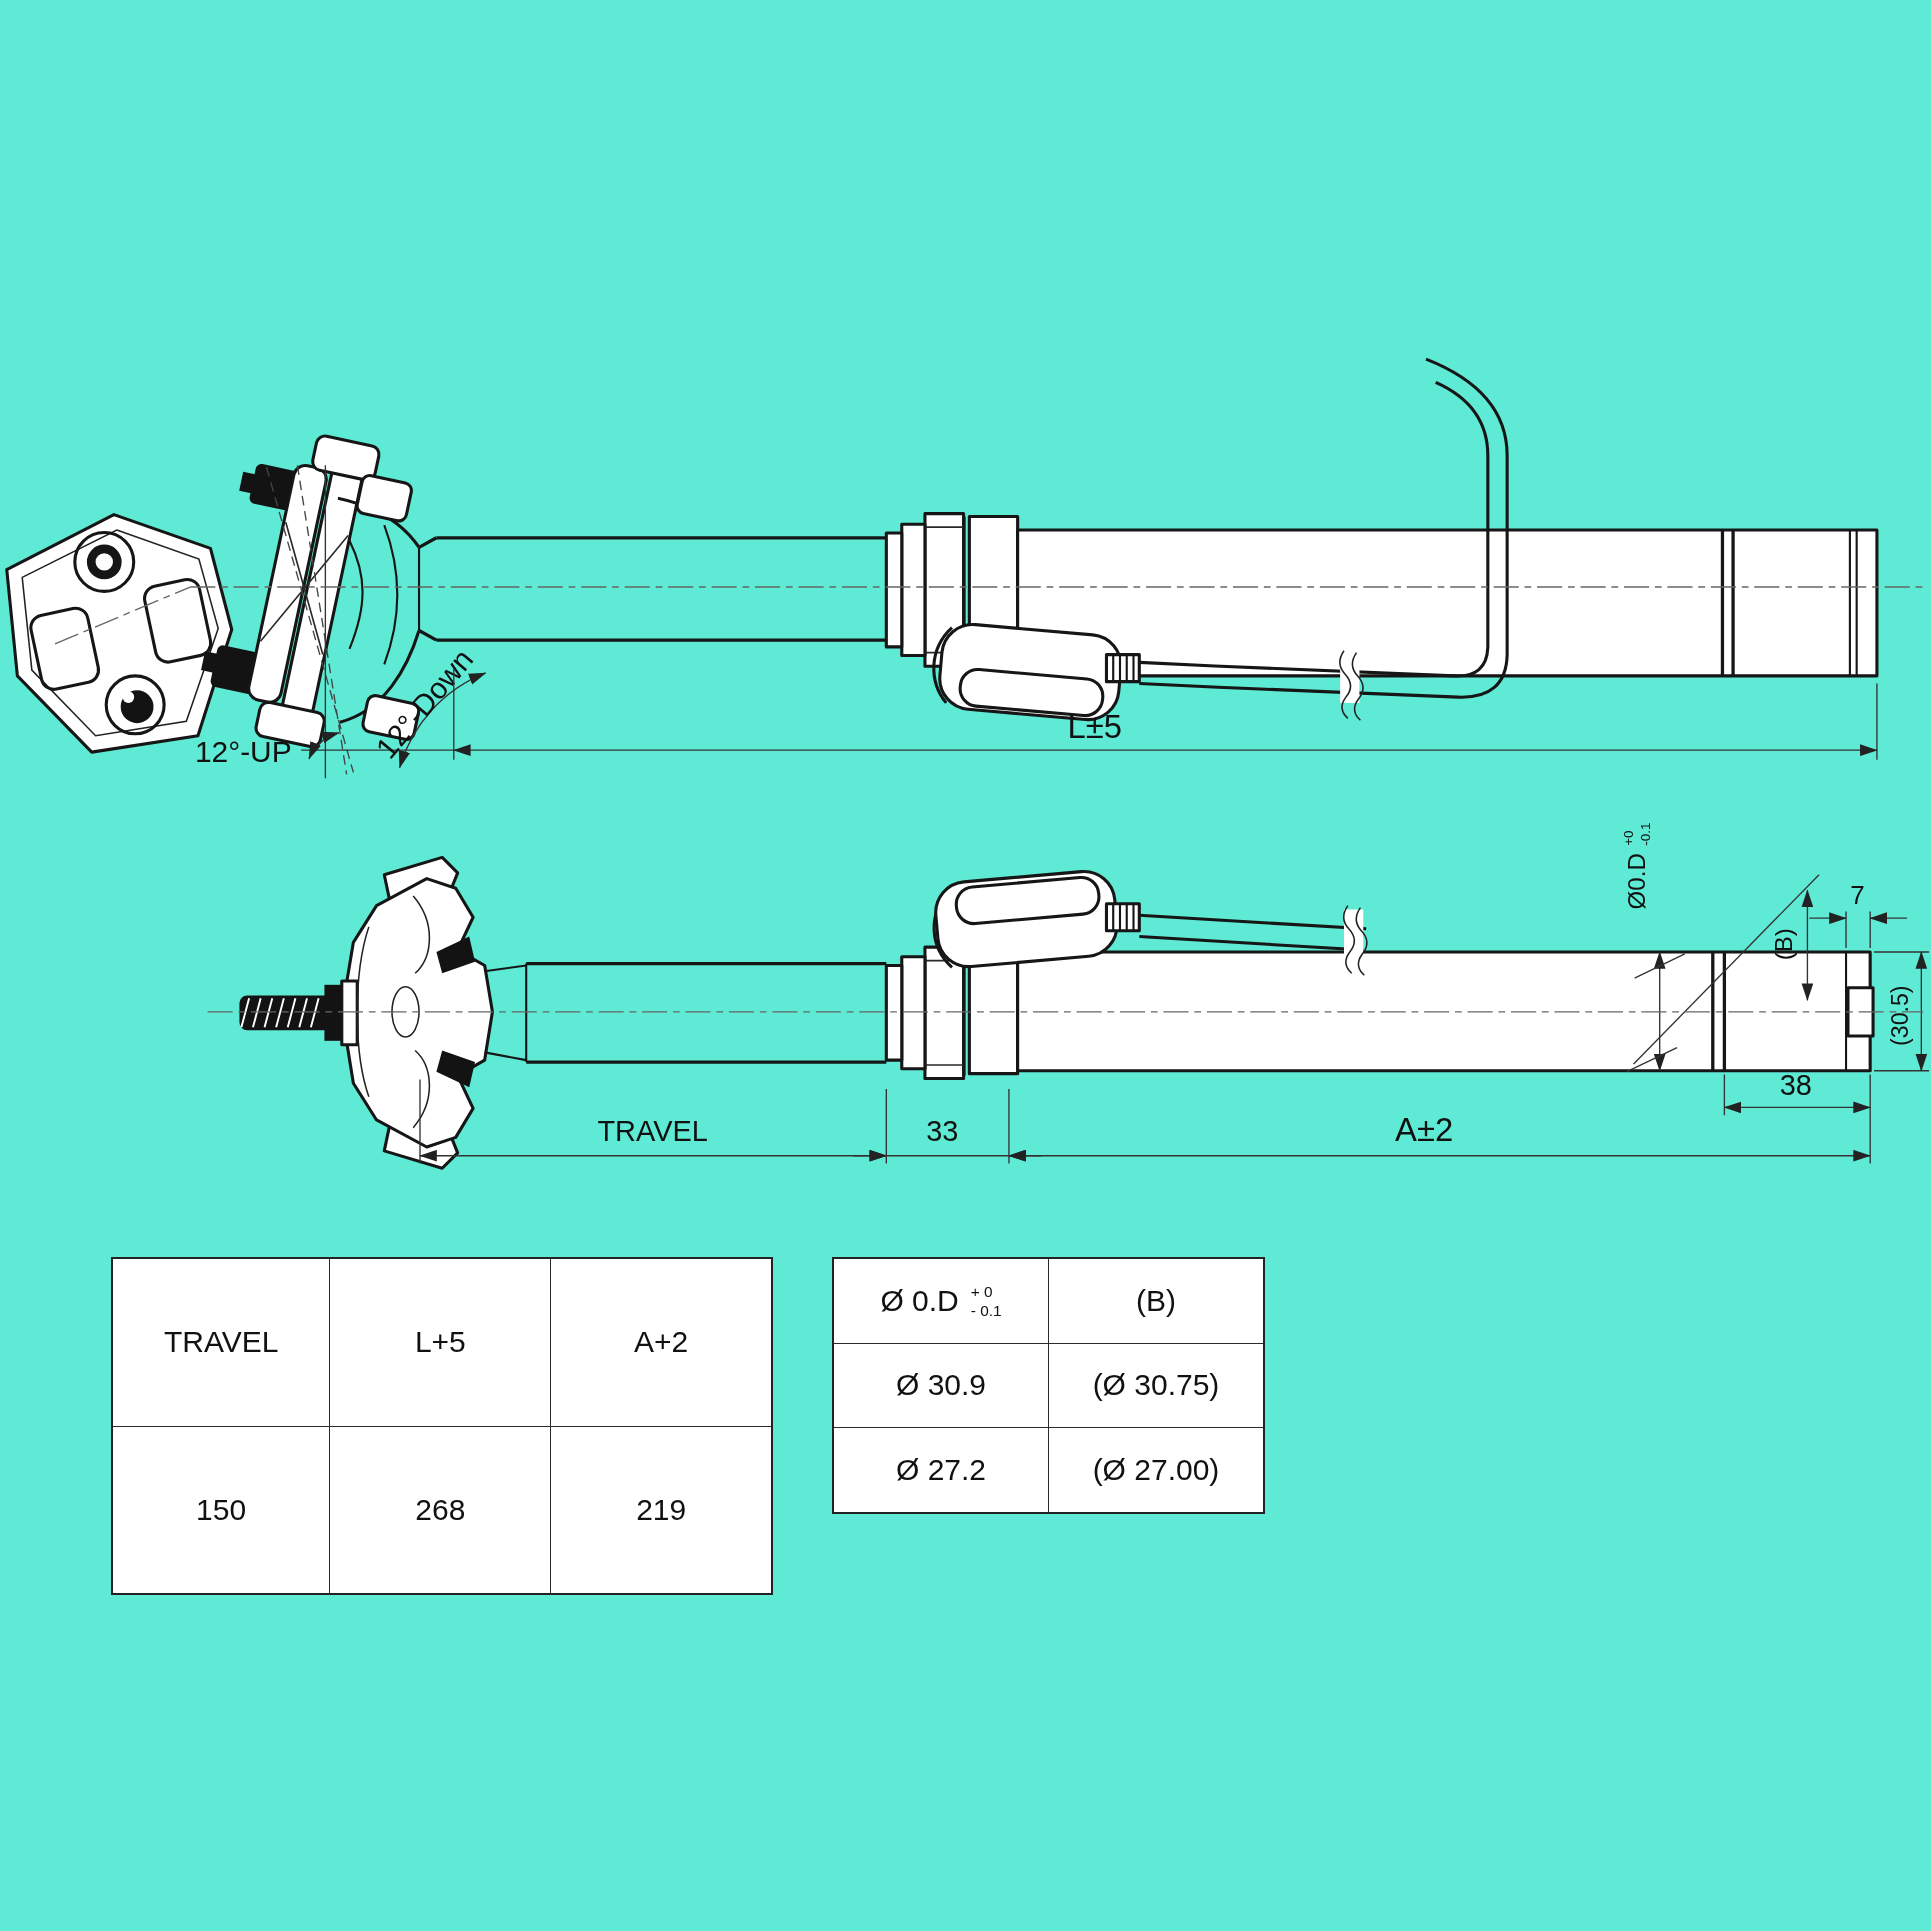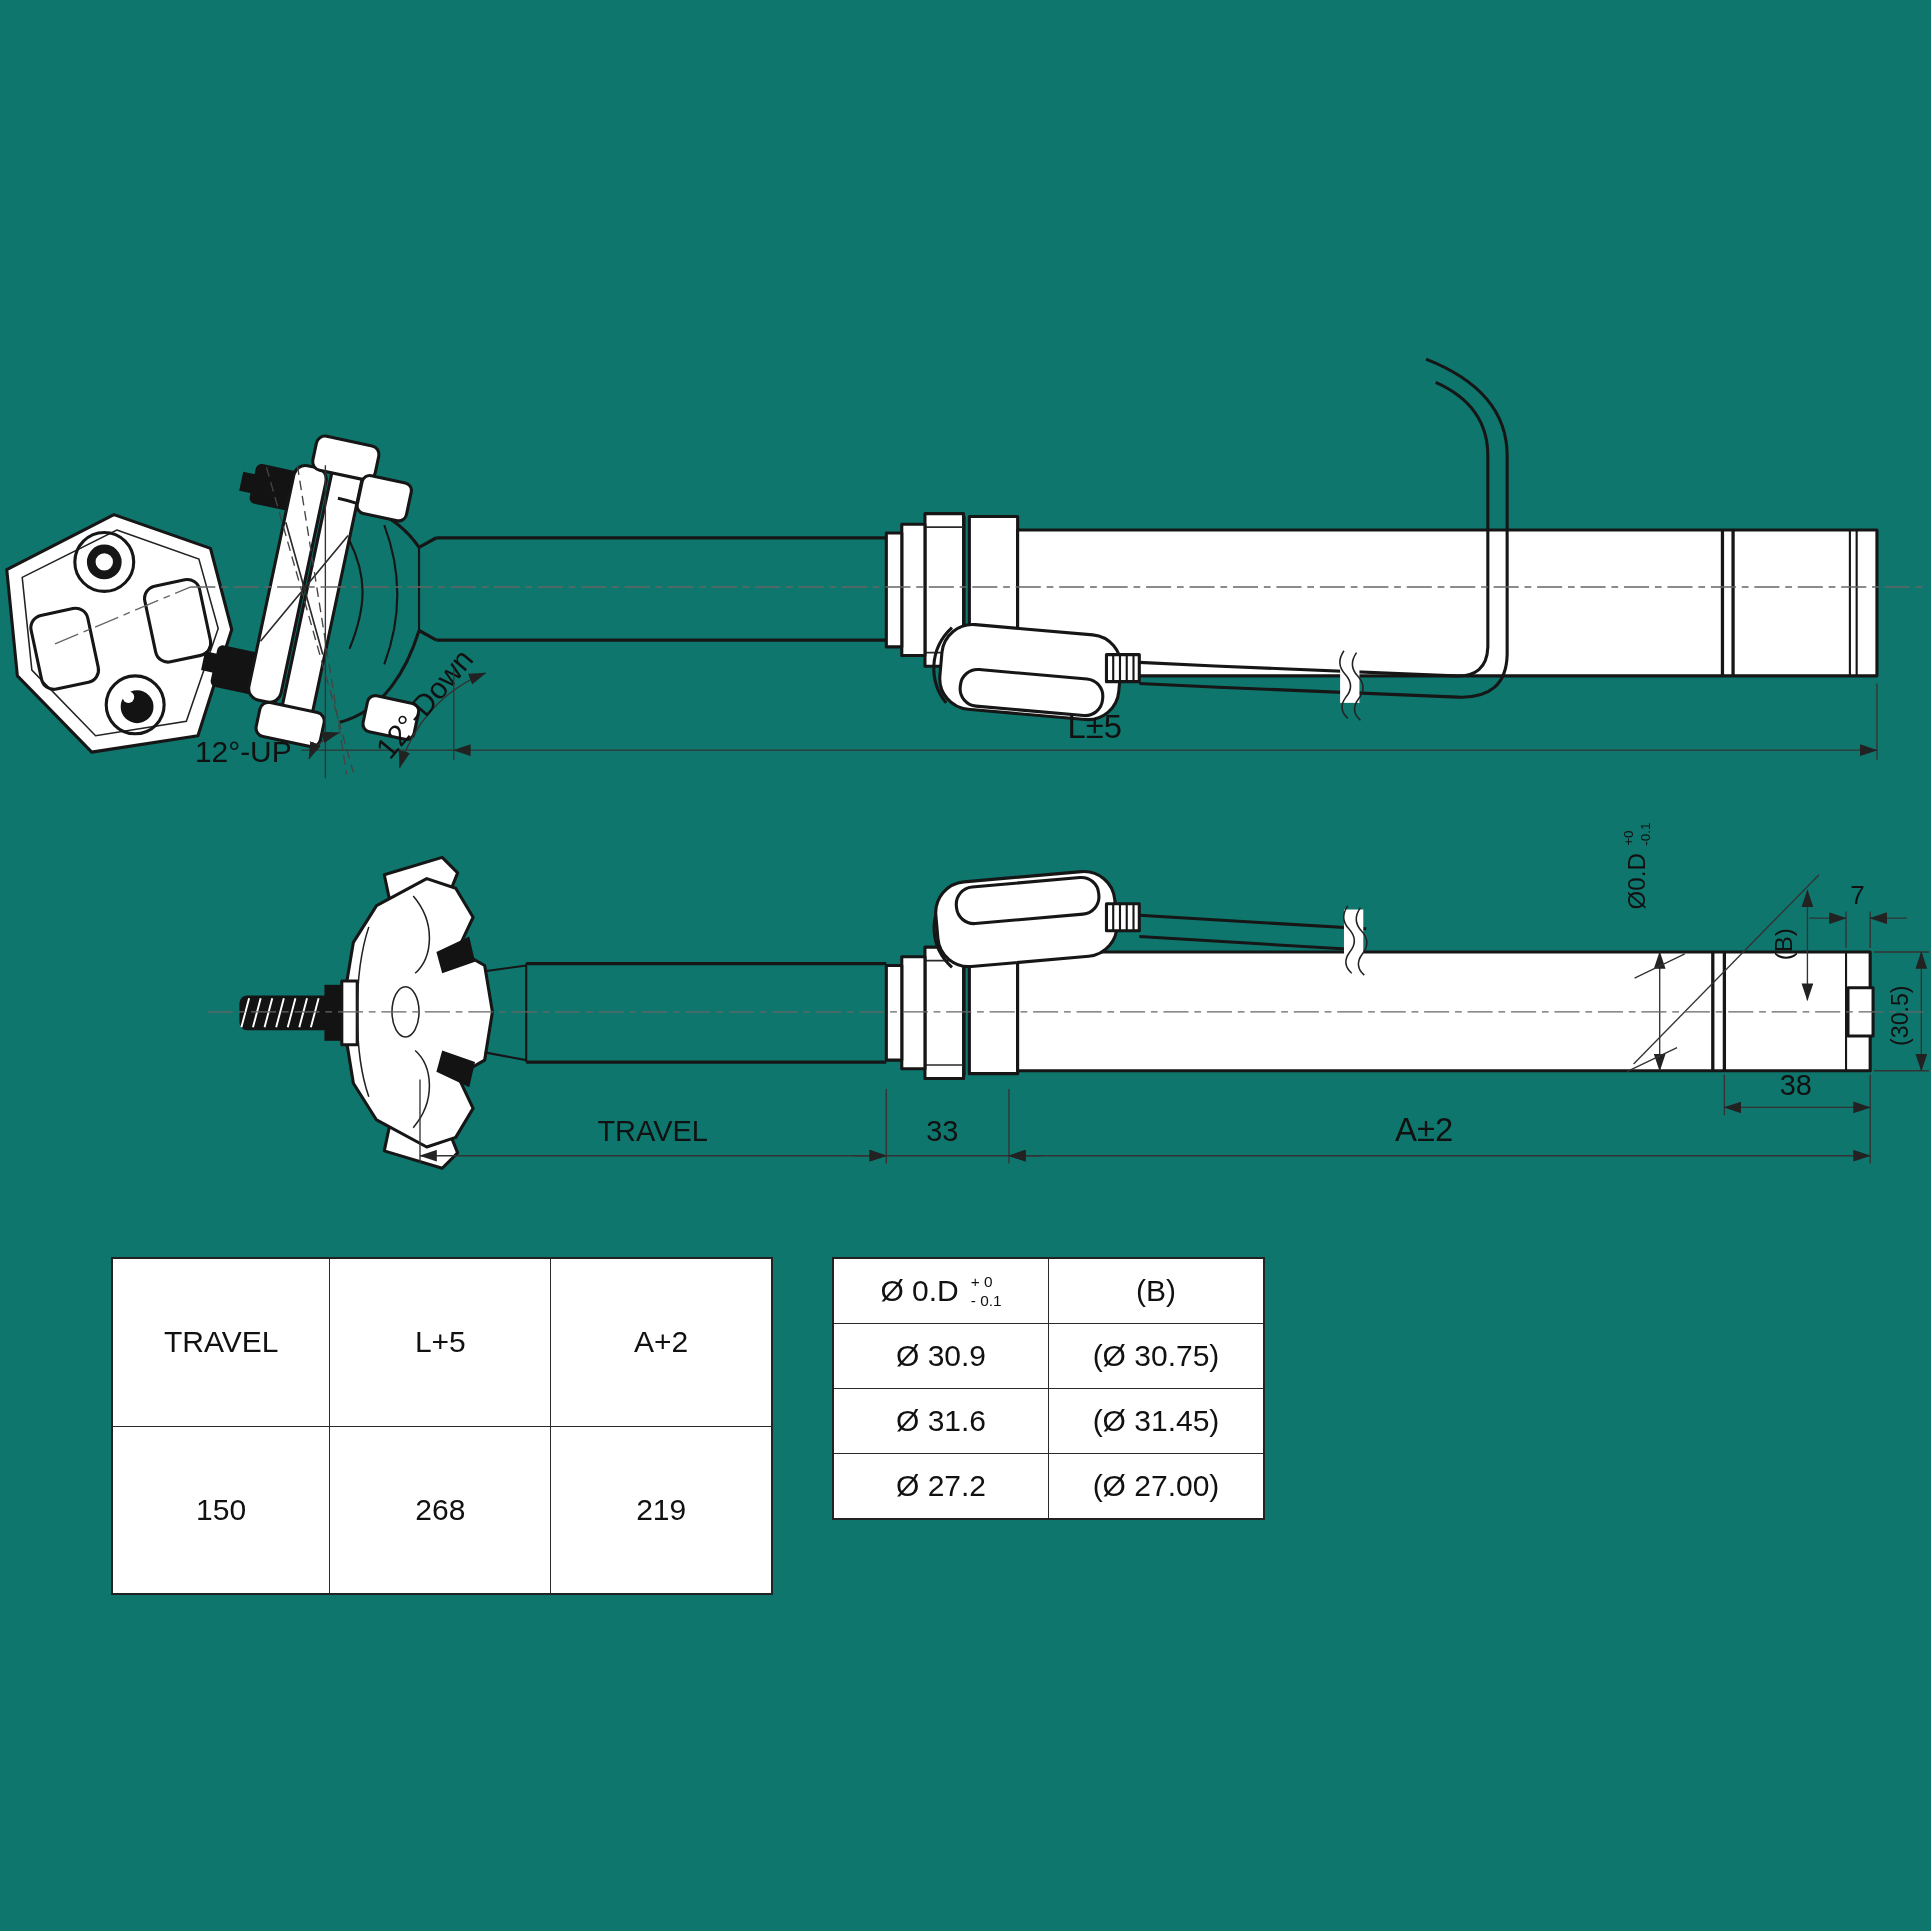--- a/index.html
+++ b/index.html
@@ -1,16 +1,16 @@
 <!DOCTYPE html>
 <html><head>
 <meta charset="utf-8">
 <style>
   html,body{margin:0;padding:0;background:#fff;}
-  #page{position:relative;width:1931px;height:1931px;background:#0f766e;overflow:hidden;
+  #page{position:relative;width:1931px;height:1931px;background:#5eead4;overflow:hidden;
         font-family:"Liberation Sans", sans-serif;}
   svg{position:absolute;left:0;top:0;}
   svg text{font-family:"Liberation Sans", sans-serif;fill:#111;}
   
   .o  {stroke:#161616;fill:none;stroke-width:3.2;stroke-linejoin:round;}
   .ow {stroke:#161616;fill:#ffffff;stroke-width:3.2;stroke-linejoin:round;}
   .o2 {stroke:#161616;fill:none;stroke-width:2.2;stroke-linejoin:round;}
   .t  {stroke:#161616;fill:none;stroke-width:3.4;}
   .thin{stroke:#2a2a2a;fill:none;stroke-width:1.7;}
   .dim{stroke:#333;fill:none;stroke-width:1.4;}
@@ -274,24 +274,20 @@
         </span>
       </div>
     </th>
     <th>(B)</th>
   </tr>
   <tr>
     <td>Ø 30.9</td>
     <td>(Ø 30.75)</td>
   </tr>
   <tr>
-    <td>Ø 31.6</td>
-    <td>(Ø 31.45)</td>
-  </tr>
-  <tr>
     <td>Ø 27.2</td>
     <td>(Ø 27.00)</td>
   </tr>
 </tbody>
     </table>
 
 </div>
 
 
 </body></html>

